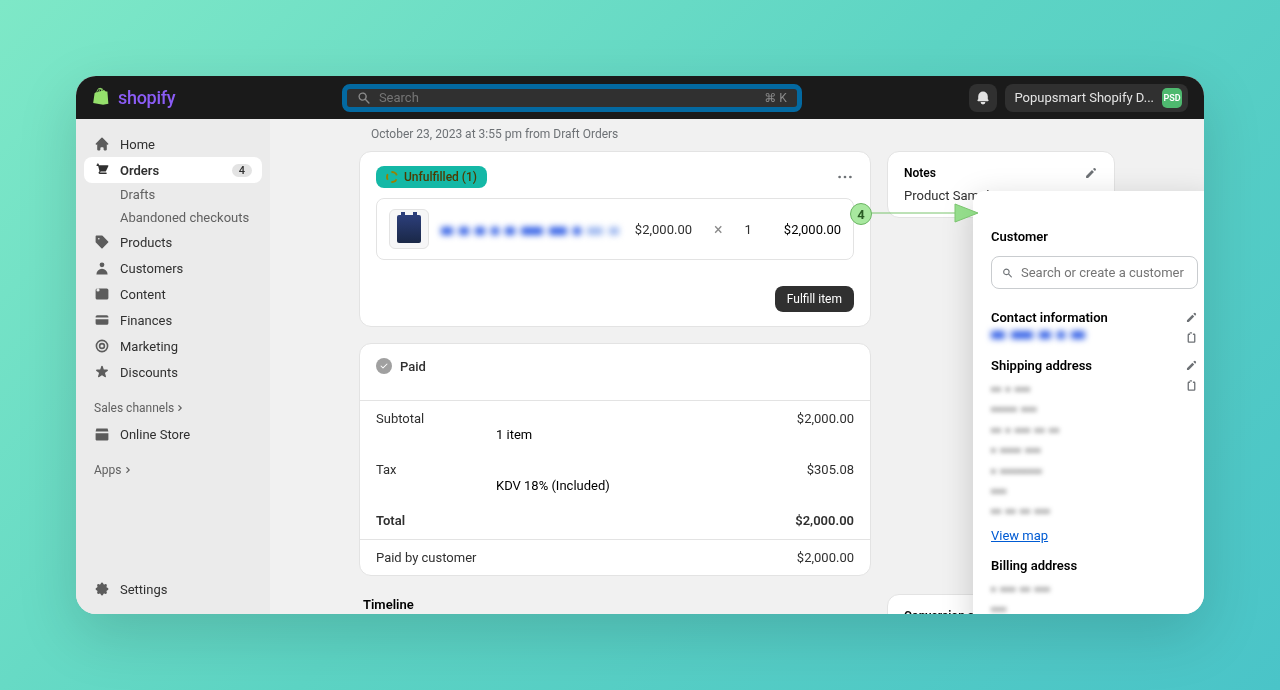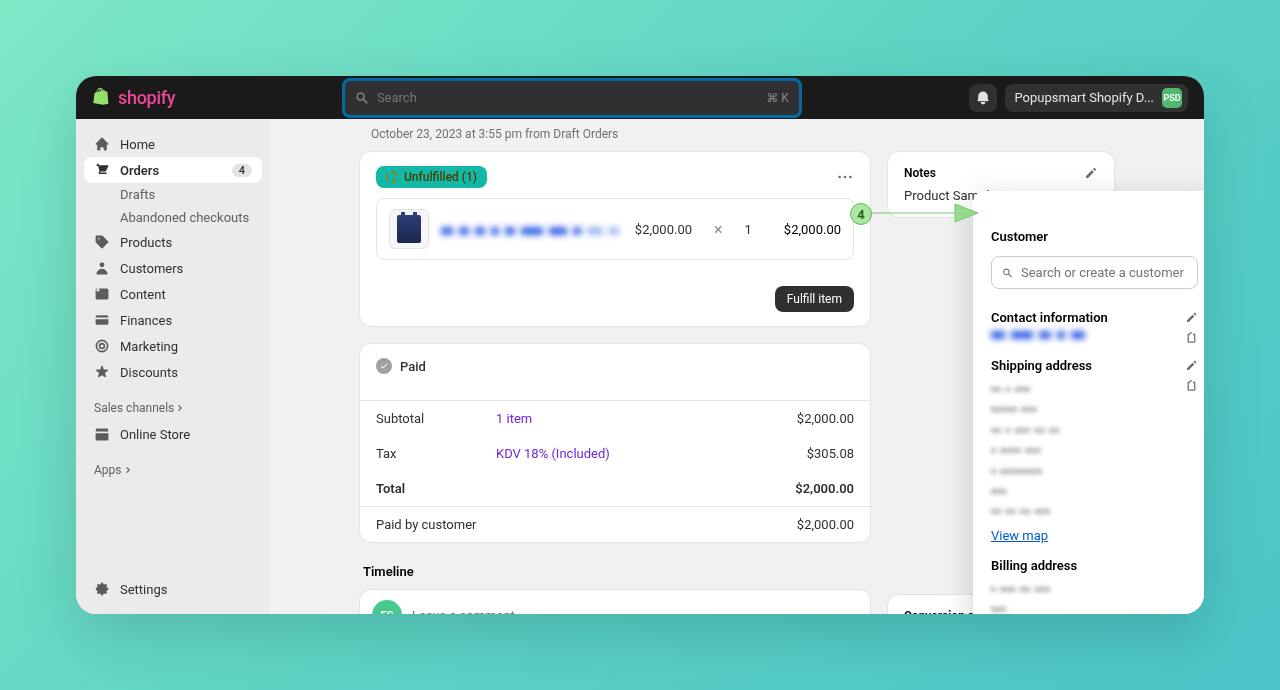--- a/index.html
+++ b/index.html
@@ -2,23 +2,23 @@
 <html><head>
 <meta charset="utf-8">
 <style>
 * { margin: 0; padding: 0; box-sizing: border-box; font-family: -apple-system, BlinkMacSystemFont, "Segoe UI", Roboto, sans-serif; }
 body { background: linear-gradient(135deg, #7ee8c7 0%, #5dd4c4 50%, #4ac4c8 100%); width: 1280px; height: 690px; display: flex; align-items: center; justify-content: center; }
 .frame { width: 1128px; height: 538px; background: #f1f1f1; border-radius: 20px; overflow: hidden; box-shadow: 0 20px 60px rgba(0,0,0,0.15); position: relative; }
 .topbar { height: 43px; background: #1a1a1a; display: flex; align-items: center; padding: 0 16px; gap: 16px; }
 .logo { display: flex; align-items: center; gap: 6px; }
 .logo-bag { width: 20px; height: 22px; position: relative; }
 .logo-bag svg { fill: #95e06c; }
-.logo-text { color: #ec4899; font-size: 18px; font-weight: 500; letter-spacing: -0.3px; }
+.logo-text { color: #8b5cf6; font-size: 18px; font-weight: 500; letter-spacing: -0.3px; }
 .search-wrap { flex: 1; display: flex; justify-content: center; }
-.search-bar { width: 460px; height: 40px; background: #303030; border: 3px solid #0369a1; border-radius: 8px; display: flex; align-items: center; padding: 0 10px; gap: 8px; }
+.search-bar { width: 460px; height: 28px; background: #303030; border: 5px solid #0369a1; border-radius: 8px; display: flex; align-items: center; padding: 0 10px; gap: 8px; }
 .search-bar .search-icon { width: 14px; height: 14px; color: #8a8a8a; }
 .search-bar input { flex: 1; background: transparent; border: none; outline: none; color: #b5b5b5; font-size: 13px; }
 .search-kbd { color: #8a8a8a; font-size: 12px; }
 .top-right { display: flex; align-items: center; gap: 8px; }
 .bell-btn { width: 28px; height: 28px; background: #303030; border-radius: 8px; display: flex; align-items: center; justify-content: center; color: #e3e3e3; }
 .store-btn { height: 28px; background: #303030; border-radius: 8px; display: flex; align-items: center; padding: 0 6px 0 10px; gap: 8px; color: #e3e3e3; font-size: 13px; }
 .avatar-sq { width: 20px; height: 20px; background: #4eb96f; border-radius: 5px; font-size: 9px; color: #fff; display: flex; align-items: center; justify-content: center; font-weight: 600; }
 .body-area { display: flex; height: calc(100% - 43px); }
 .sidebar { width: 194px; padding: 12px 8px; display: flex; flex-direction: column; background: #ebebeb; }
 .nav-item { display: flex; align-items: center; gap: 10px; padding: 5px 10px; border-radius: 8px; font-size: 13px; color: #303030; cursor: pointer; position: relative; }
@@ -55,21 +55,21 @@
 .qty-sep { color: #8a8a8a; margin: 0 10px; }
 .line-total { font-size: 13px; font-weight: 400; }
 .fulfill-row { display: flex; justify-content: flex-end; padding: 12px 16px 14px; }
 .btn-dark { background: #303030; color: #fff; padding: 6px 12px; border-radius: 8px; font-size: 12px; cursor: pointer; border: none; }
 .paid-head { display: flex; align-items: center; gap: 8px; }
 .paid-circle { width: 16px; height: 16px; border-radius: 50%; background: #a0a0a0; display: flex; align-items: center; justify-content: center; }
 .paid-label { font-size: 13px; font-weight: 500; color: #303030; }
 .totals-table { border-top: 1px solid #e3e3e3; margin-top: 12px; }
 .totals-row { display: flex; padding: 10px 16px; font-size: 13px; color: #303030; }
 .totals-row .tl { width: 120px; }
-.totals-row .tm { flex: 1; color: #6d28d9; }
+.totals-row .tm { flex: 1; color: #000000; margin-top: 16px; }
 .totals-row .tr { text-align: right; }
 .totals-row.bold { font-weight: 600; }
 .totals-divider { border-top: 1px solid #e3e3e3; }
 .timeline-head { font-size: 13px; font-weight: 600; padding: 0 4px 10px; }
 .comment-card { background: #fff; border-radius: 12px; border: 1px solid #e3e3e3; padding: 10px 12px; display: flex; align-items: center; gap: 10px; }
 .avatar-circ { width: 30px; height: 30px; border-radius: 50%; background: #47c98f; color: #fff; display: flex; align-items: center; justify-content: center; font-size: 11px; font-weight: 600; }
 .comment-input { flex: 1; border: none; outline: none; font-size: 13px; color: #6d7175; }
 .notes-card { padding: 14px 16px; }
 .notes-head { display: flex; justify-content: space-between; align-items: center; margin-bottom: 8px; }
 .notes-title { font-size: 12px; font-weight: 600; }

